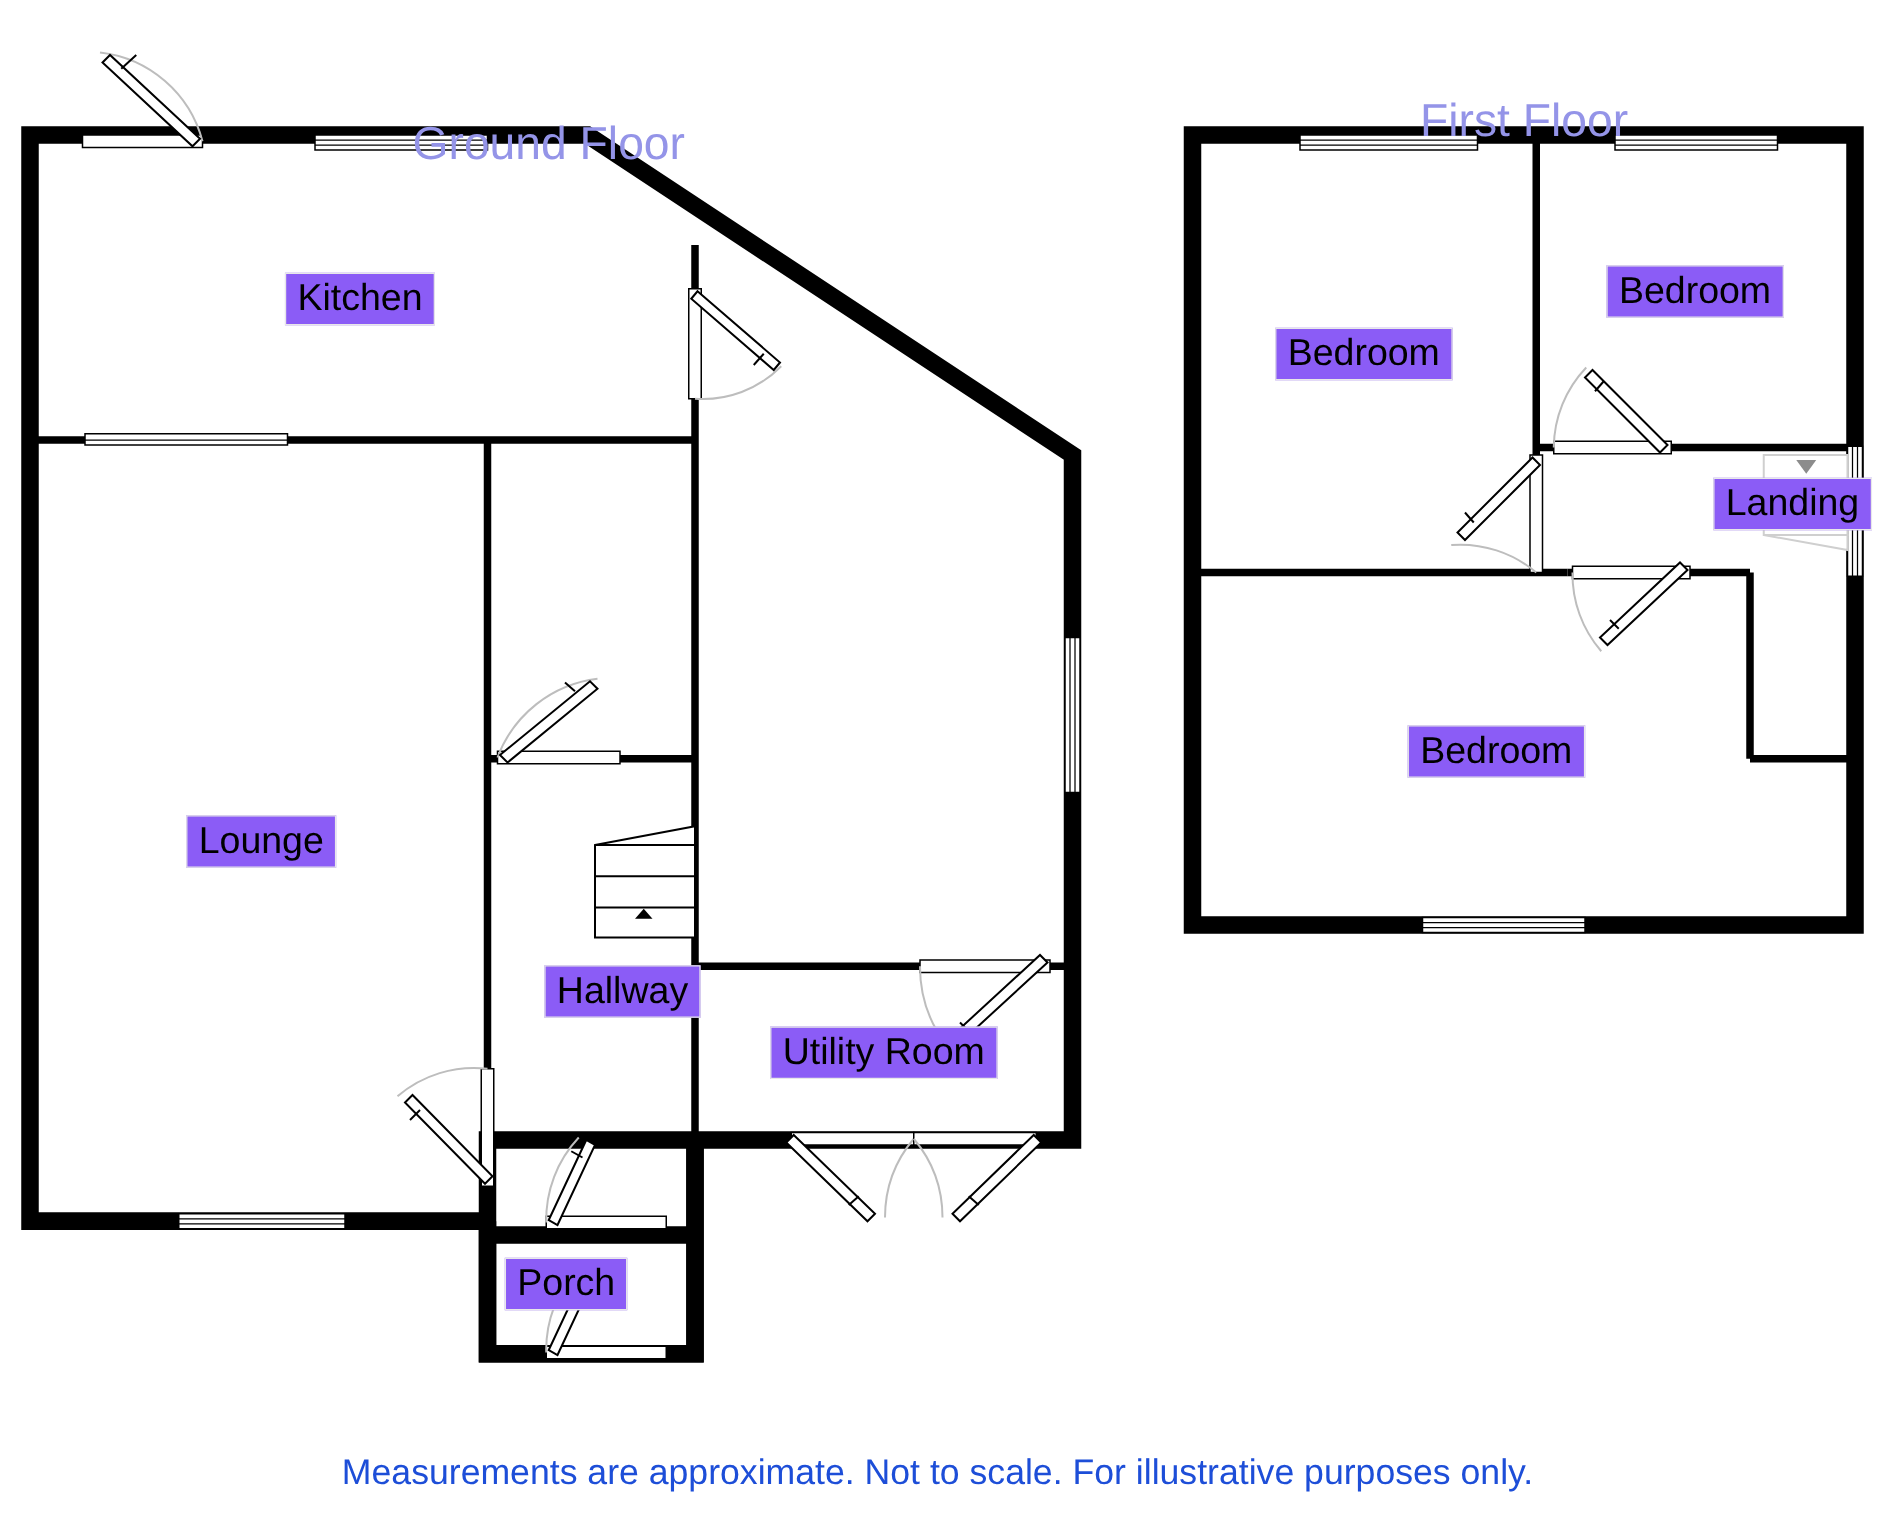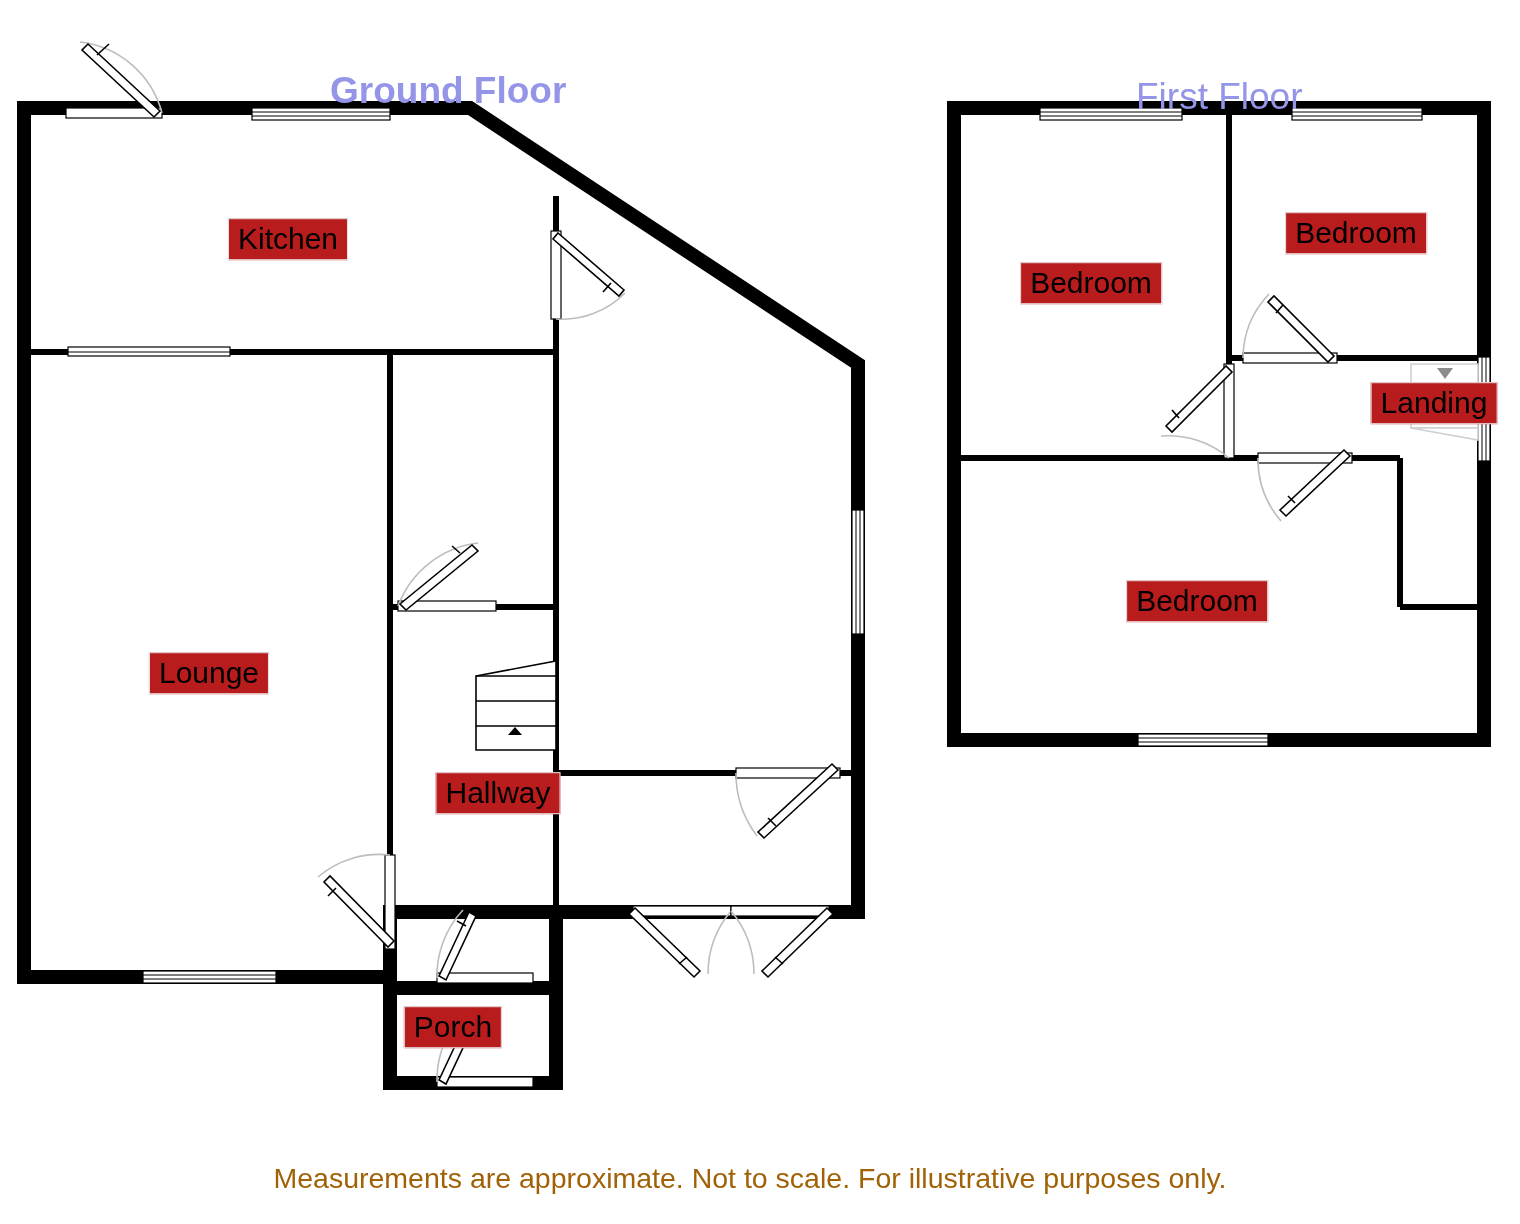--- a/index.html
+++ b/index.html
@@ -30,38 +30,38 @@
   .floor-title {
     position: absolute;
     color: #9494e8;
     font-size: 37px;
     font-family: "Liberation Sans", sans-serif;
     white-space: nowrap;
     line-height: 1;
   }
   .room-label {
     position: absolute;
-    background: #b91c1c;
+    background: #8b5cf6;
     border: 1px solid #e8e8e8;
     color: #000000;
     font-size: 30px;
     font-family: "Liberation Sans", sans-serif;
     line-height: 1.12;
     text-align: center;
     padding: 3px 9px;
     white-space: pre-line;
     transform: translate(-50%, -50%);
     box-sizing: border-box;
   }
   .footer-note {
     position: absolute;
     left: 0;
     width: 1500px;
     text-align: center;
-    color: #a16207;
+    color: #1d4ed8;
     font-size: 28.5px;
     font-family: "Liberation Sans", sans-serif;
     white-space: nowrap;
   }
 </style>
 </head>
 <body>
 
 <div id="plan-root">
 
@@ -275,26 +275,27 @@
       <g>
         <path d="M 1411,364 L 1478,364 L 1478,428 L 1411,428 Z" fill="#ffffff" stroke="#cfcfcf" stroke-width="1.6"></path>
         <line x1="1411" y1="390" x2="1478" y2="390" stroke="#cfcfcf" stroke-width="1.6"></line>
         <line x1="1411" y1="412" x2="1478" y2="412" stroke="#cfcfcf" stroke-width="1.6"></line>
         <path d="M 1411,428 L 1478,428 L 1478,440 L 1411,428 Z" fill="#ffffff" stroke="#cfcfcf" stroke-width="1.6"></path>
         <polygon points="1437,368 1453,368 1445,379" fill="#8c8c8c"></polygon>
       </g>
     </g>
   </svg>
 
-  <div class="floor-title" style="left:330px; top:72px;font-weight:bold;">Ground Floor</div>
+  <div class="floor-title" style="left:330px; top:96px;">Ground Floor</div>
   <div class="floor-title" style="left:1136px; top:78px;">First Floor</div>
 
   <div class="room-label" style="left:288px; top:239px;">Kitchen</div>
   <div class="room-label" style="left:209px; top:673px;">Lounge</div>
   <div class="room-label" style="left:498px; top:793px;">Hallway</div>
+  <div class="room-label" style="left:707px; top:842px;">Utility Room</div>
   <div class="room-label" style="left:453px; top:1027px;">Porch</div>
 
   <div class="room-label" style="left:1091px; top:283px;">Bedroom</div>
   <div class="room-label" style="left:1356px; top:233px;">Bedroom</div>
   <div class="room-label" style="left:1197px; top:601px;">Bedroom</div>
   <div class="room-label" style="left:1434px; top:403px;">Landing</div>
 
   <div class="footer-note" style="top:1162px;">Measurements are approximate. Not to scale. For illustrative purposes only.</div>
 
 </div>

